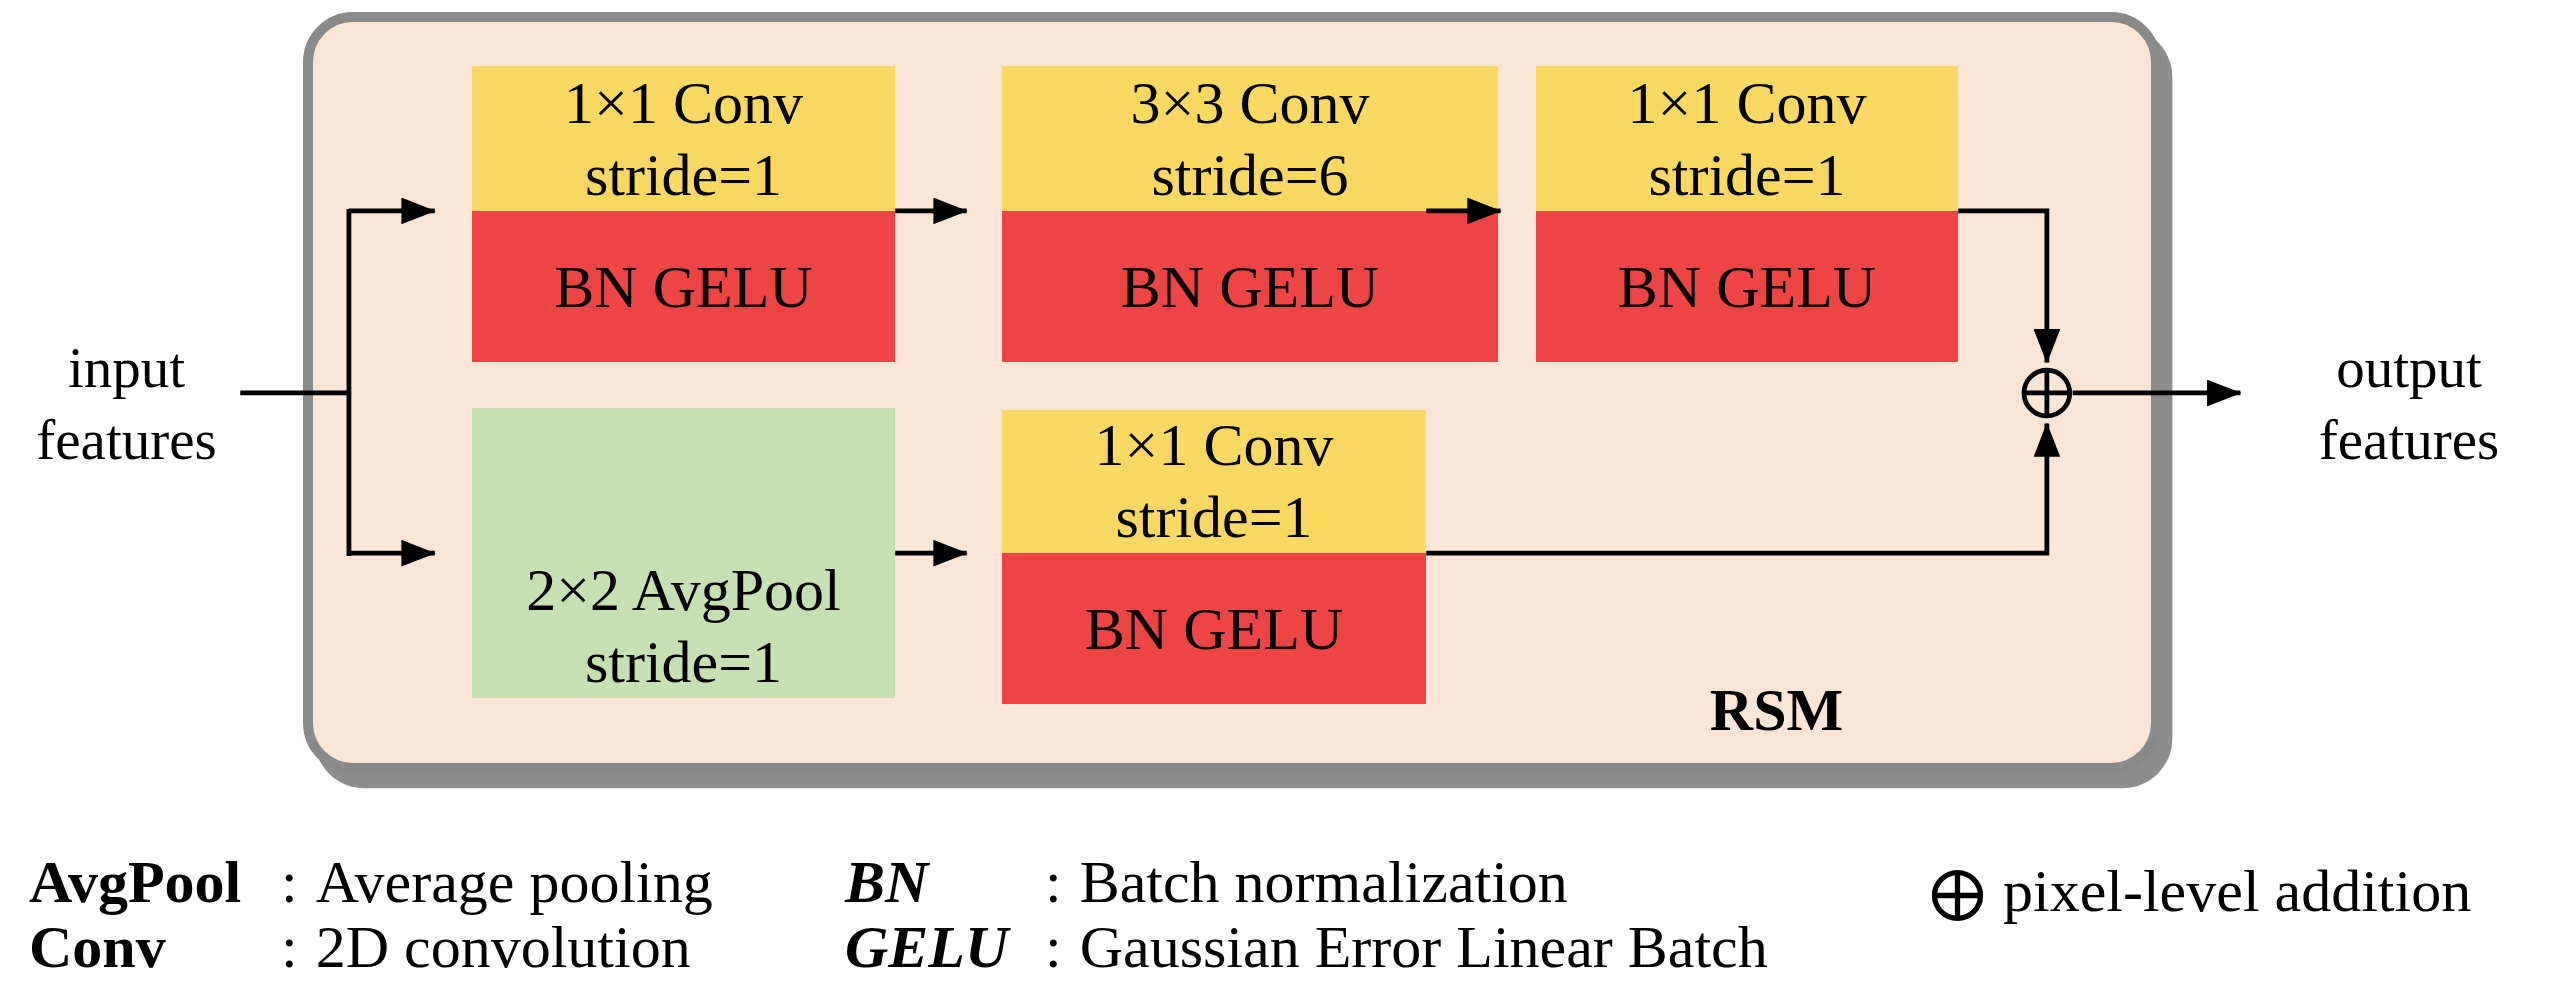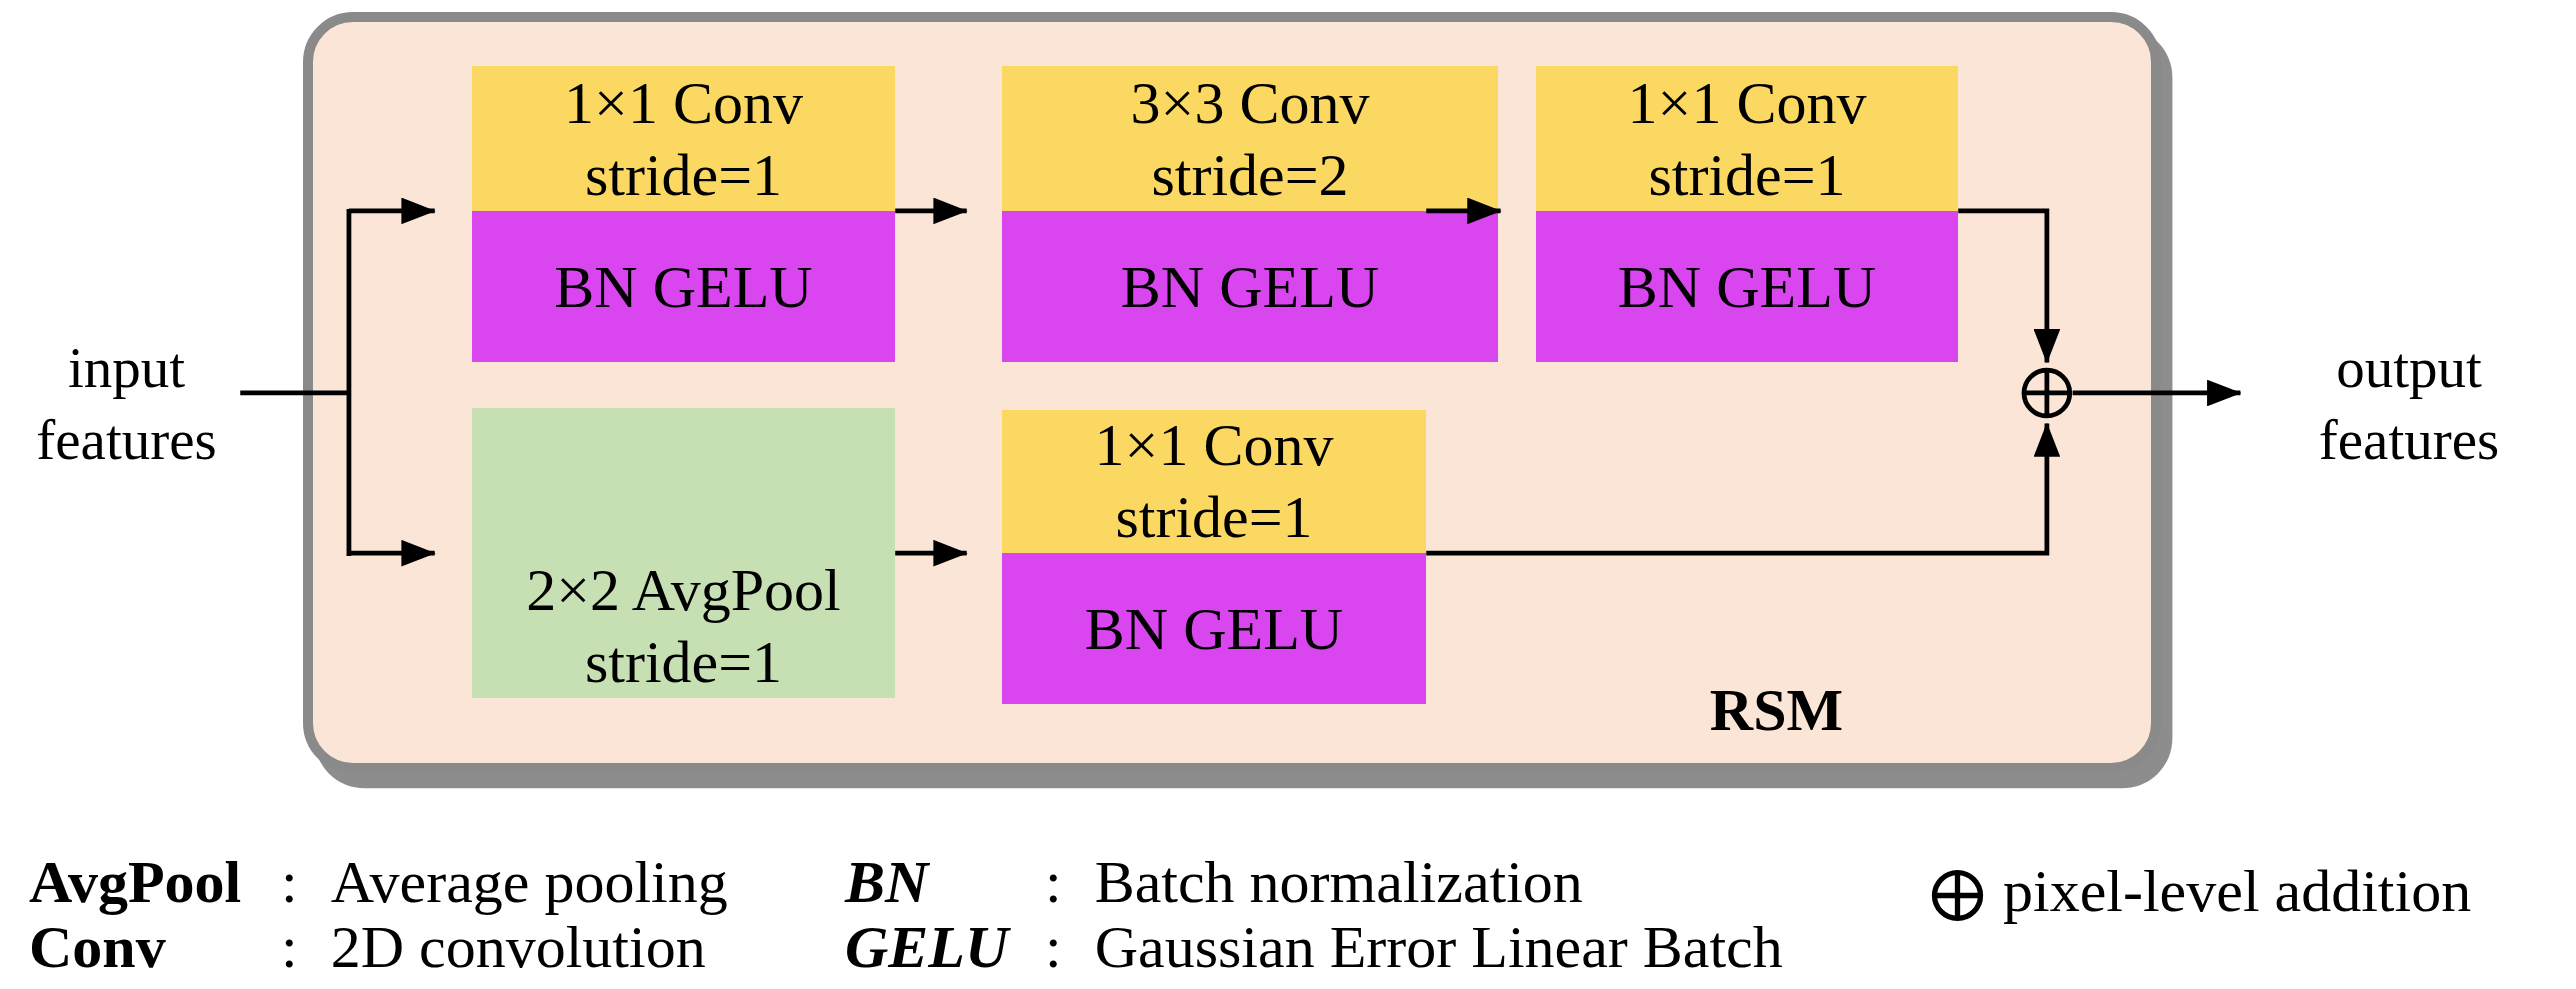--- a/index.html
+++ b/index.html
@@ -37,21 +37,21 @@
     height: 145px;
     display: flex;
     flex-direction: column;
     justify-content: flex-end;
   }
   .op-part.tall {
     background: #C6E0B4;
     height: 290px;
   }
   .act-part {
-    background: #d946ef;
+    background: #ef4444;
     height: 151px;
     display: flex;
     align-items: center;
     justify-content: center;
   }
   .op-part.h150 { height: 143px; }
 
   .io-label {
     position: absolute;
     z-index: 2;
@@ -80,21 +80,21 @@
     position: absolute;
     z-index: 2;
     font-size: 60px;
     line-height: 61px;
     white-space: nowrap;
   }
   .legend-term { display: inline-block; font-weight: bold; }
   .legend-term.w1 { width: 252px; }
   .legend-term.w2 { width: 200px; font-style: italic; }
   .legend-colon { display: inline-block; }
-  .legend-def { display: inline-block; margin-left: 33px; }
+  .legend-def { display: inline-block; margin-left: 18px; }
   .legend-addition {
     position: absolute;
     z-index: 2;
     display: flex;
     align-items: flex-end;
     gap: 19px;
     font-size: 60px;
     line-height: 61px;
     white-space: nowrap;
   }
@@ -111,21 +111,21 @@
     <div class="op-part">
       <div>1×1 Conv</div>
       <div>stride=1</div>
     </div>
     <div class="act-part">BN GELU</div>
   </div>
 
   <div class="block" style="left:1002px; top:66px; width:496px;">
     <div class="op-part">
       <div>3×3 Conv</div>
-      <div>stride=2</div>
+      <div>stride=6</div>
     </div>
     <div class="act-part">BN GELU</div>
   </div>
 
   <div class="block" style="left:1536px; top:66px; width:422px;">
     <div class="op-part">
       <div>1×1 Conv</div>
       <div>stride=1</div>
     </div>
     <div class="act-part">BN GELU</div>

